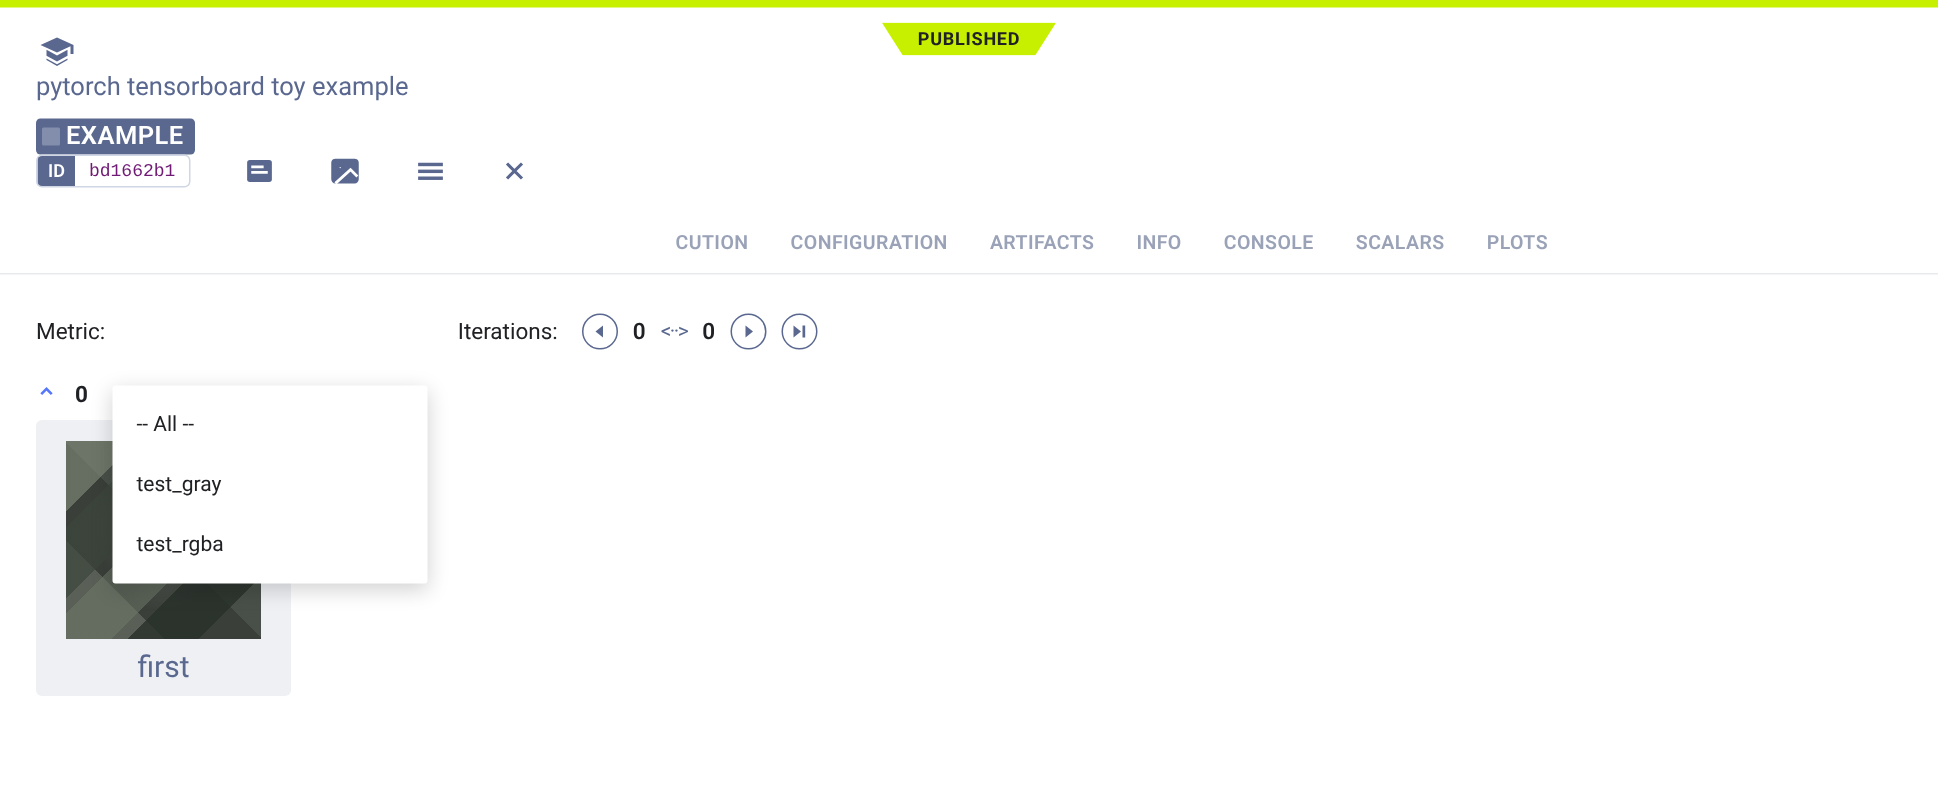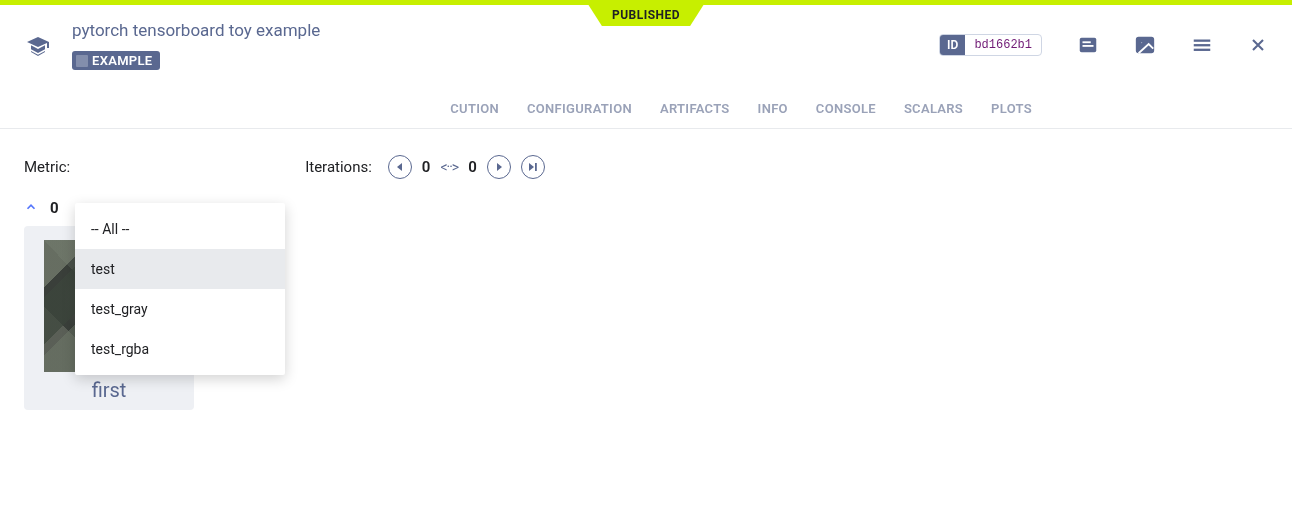--- a/index.html
+++ b/index.html
@@ -1,23 +1,23 @@
 <!DOCTYPE html>
 <html><head>
 <meta charset="utf-8">
 <style>
 * { margin: 0; padding: 0; box-sizing: border-box; }
 body { font-family: -apple-system, BlinkMacSystemFont, "Segoe UI", Roboto, Helvetica, Arial, sans-serif; background: #fff; color: #202124; width: 1292px; }
 .top-bar { height: 5px; background: #c7ef00; position: relative; }
-.published-tag { position: absolute; top: 4px; left: 50%; transform: translateX(-50%); background: #c7ef00; color: #202124; font-size: 12px; font-weight: 700; padding: 4px 24px; clip-path: polygon(0 0, 100% 0, calc(100% - 14px) 100%, 14px 100%); letter-spacing: 0.5px; }
-.header { display: flex; align-items: center; padding: 14px 24px 0 24px; }
+.published-tag { position: absolute; top: 15px; left: 50%; transform: translateX(-50%); background: #c7ef00; color: #202124; font-size: 12px; font-weight: 700; padding: 4px 24px; clip-path: polygon(0 0, 100% 0, calc(100% - 14px) 100%, 14px 100%); letter-spacing: 0.5px; }
+.header { display: flex; align-items: flex-start; padding: 14px 24px 0 24px; flex-direction: column; }
 .logo { width: 28px; height: 24px; margin-right: 20px; margin-top: 4px; flex-shrink: 0; }
 .title-block { flex: 1; }
 .title { font-size: 17px; color: #5a6890; font-weight: 400; line-height: 1.3; }
-.example-chip { display: inline-flex; align-items: center; background: #5a6890; color: #fff; font-size: 13px; font-weight: 600; padding: 2px 8px 2px 4px; border-radius: 3px; margin-top: 10px; letter-spacing: 0.3px; }
+.example-chip { display: inline-flex; align-items: center; background: #5a6890; color: #fff; font-size: 17px; font-weight: 600; padding: 2px 8px 2px 4px; border-radius: 3px; margin-top: 10px; letter-spacing: 0.3px; }
 .chip-icon { width: 12px; height: 12px; background: rgba(255,255,255,0.25); margin-right: 4px; border-radius: 1px; display: inline-block; }
 .header-actions { display: flex; align-items: center; gap: 35px; margin-top: 0; }
 .id-badge { display: inline-flex; align-items: center; border: 1px solid #cfd6e4; border-radius: 4px; overflow: hidden; font-size: 12px; }
 .id-badge-label { background: #5a6890; color: #fff; padding: 3px 7px; font-weight: 600; }
 .id-badge-val { color: #701a75; padding: 3px 9px; font-family: "Courier New", monospace; }
 .icon-btn { color: #5a6890; cursor: pointer; display: flex; align-items: center; justify-content: center; }
 .tabs { display: flex; gap: 28px; padding: 0 24px; border-bottom: 1px solid #e8eaed; margin-top: 20px; justify-content: flex-end; padding-right: 260px; }
 .tab { font-size: 13px; font-weight: 600; color: #9aa2b8; padding: 10px 0; cursor: pointer; letter-spacing: 0.3px; border-bottom: 2px solid transparent; }
 .tab.active { color: #5677fc; border-bottom-color: #5677fc; }
 .controls-row { display: flex; align-items: center; gap: 10px; padding: 26px 24px 12px 24px; font-size: 15px; color: #202124; position: relative; }
@@ -128,21 +128,20 @@
         <svg width="12" height="10" viewBox="0 0 12 10" fill="#5a6890">
             <path d="M2 1v8l5-4z"></path>
             <rect x="8" y="1" width="1.8" height="8"></rect>
           </svg>
       </span>
     </div>
   </div>
 
   <div class="dropdown">
     <div class="dropdown-item">-- All --</div>
-    <div class="dropdown-item selected">test</div>
     <div class="dropdown-item">test_gray</div>
     <div class="dropdown-item">test_rgba</div>
   </div>
 </div>
 
 <div class="content">
   <div class="iter-header">
     <span class="chev">
       <svg width="14" height="14" viewBox="0 0 24 24" fill="none" stroke="#5677fc" stroke-width="3">
           <path d="M6 15l6-6 6 6"></path>

